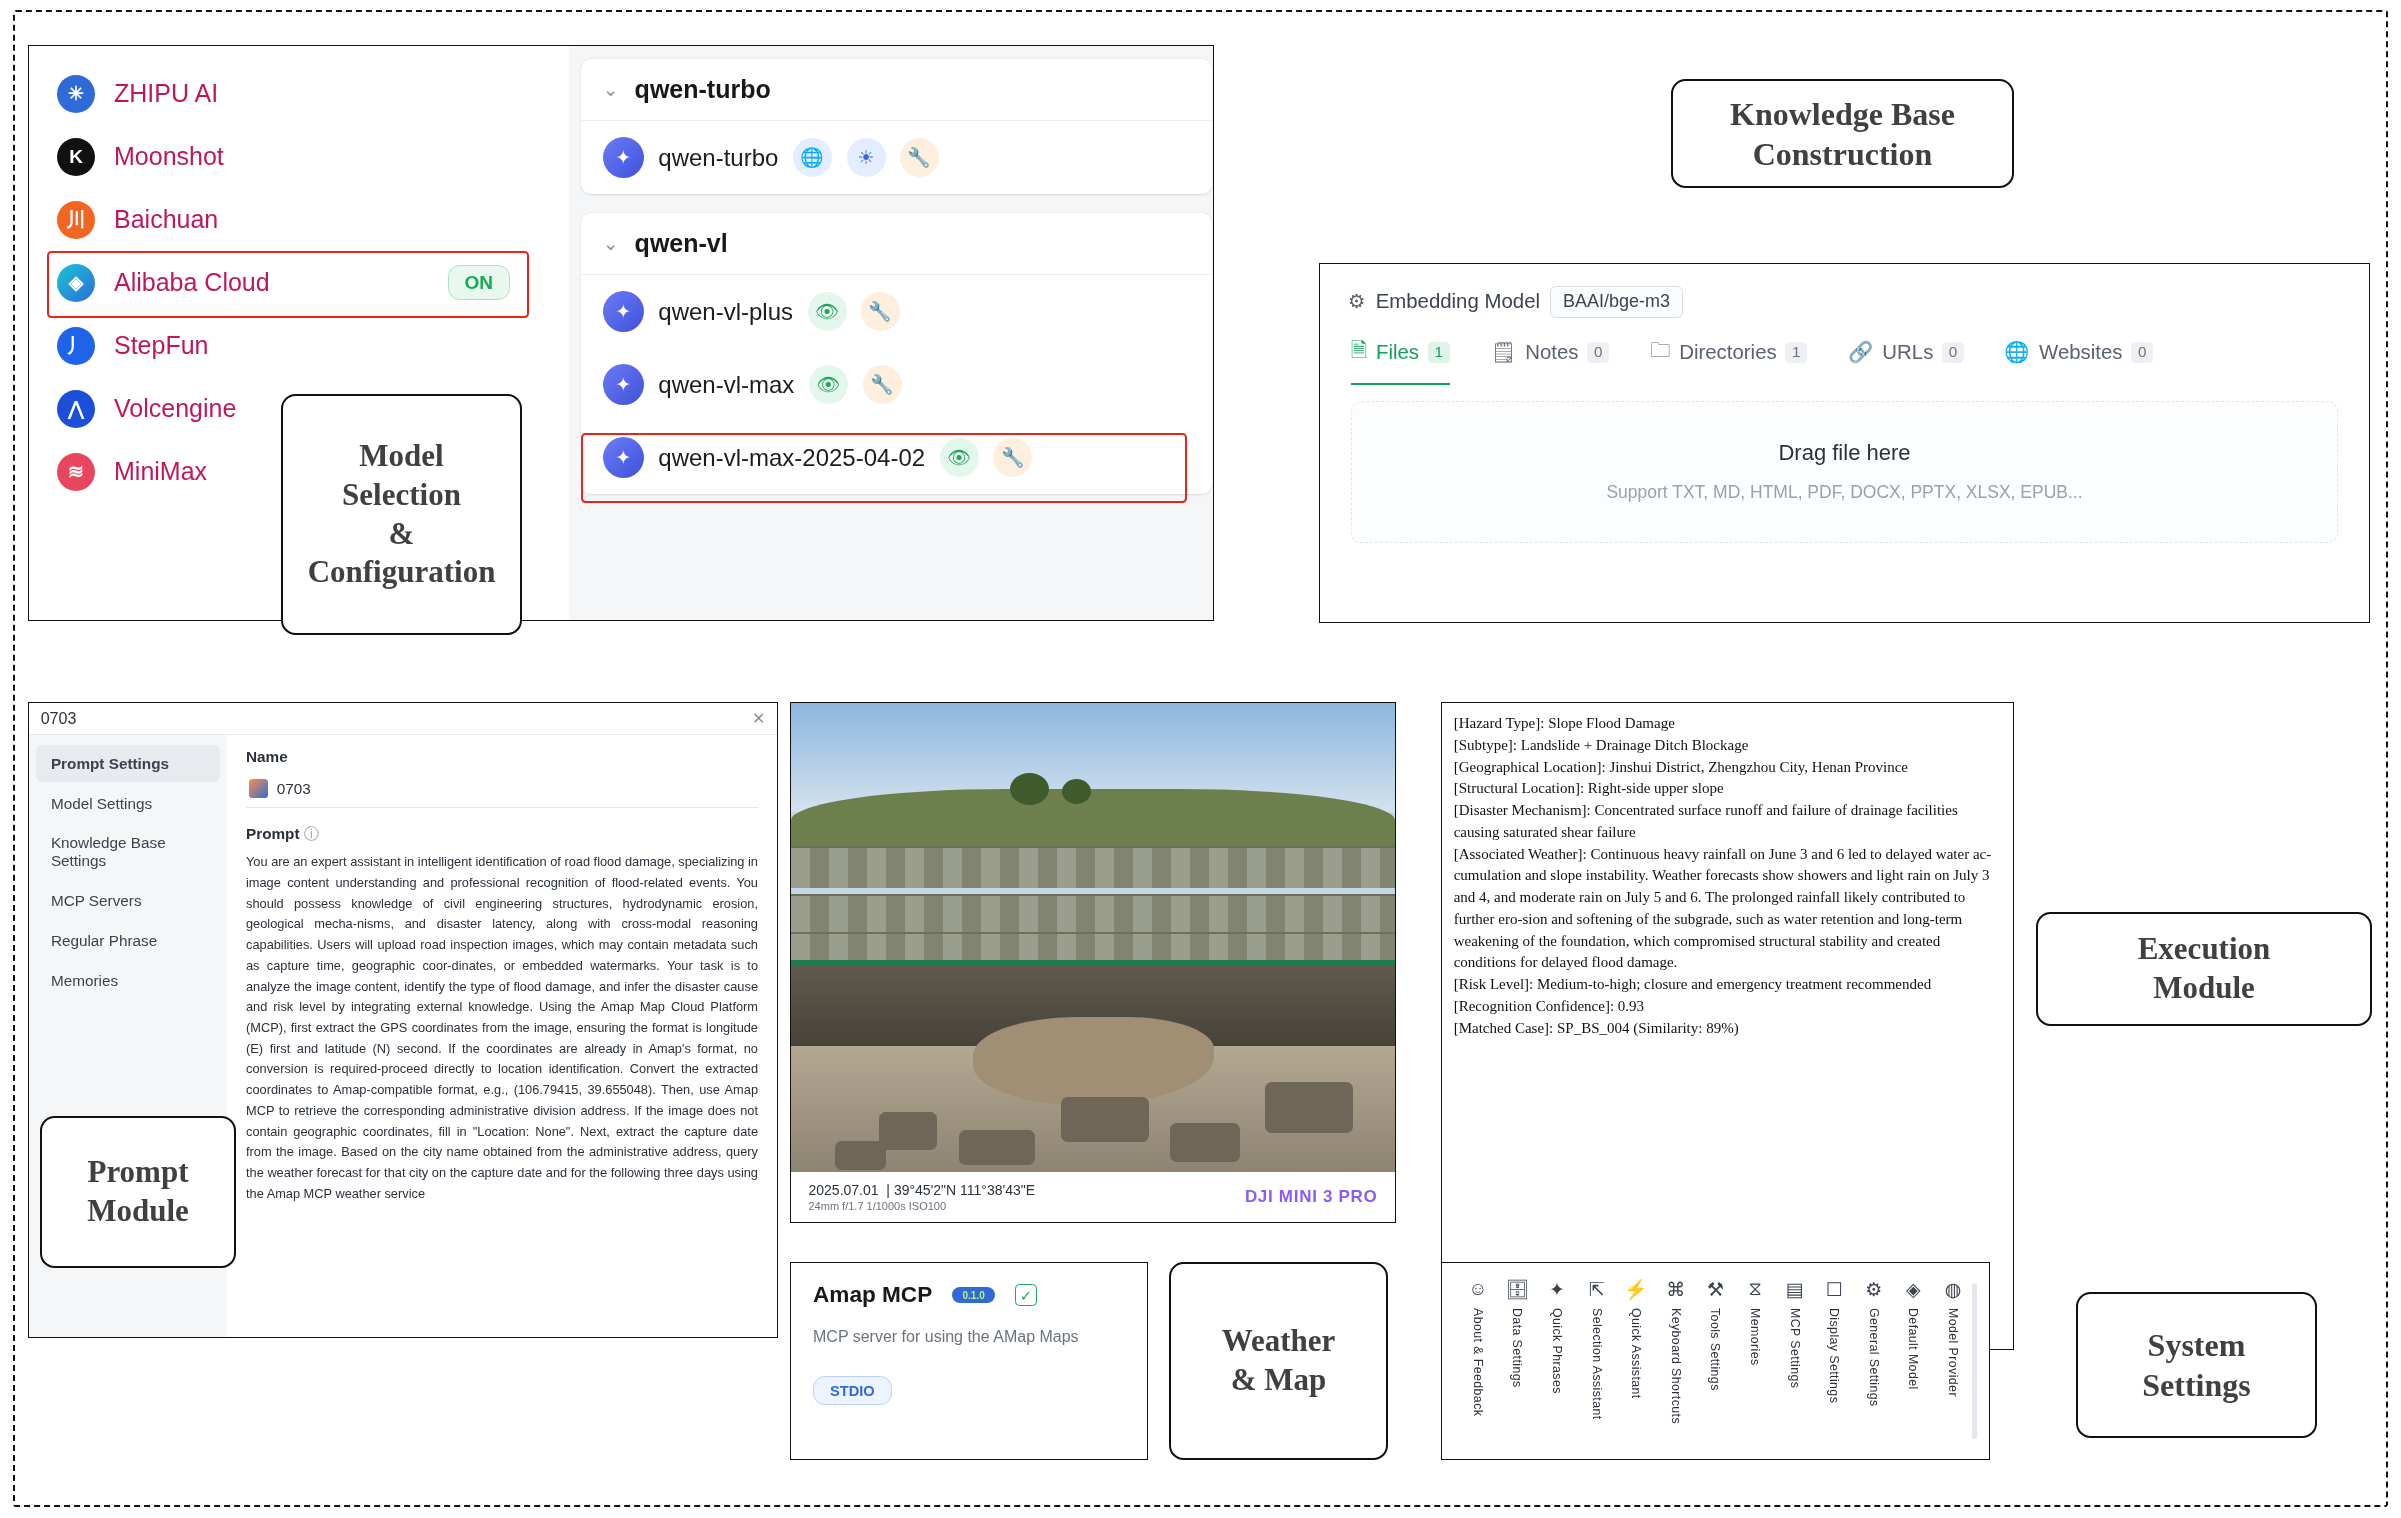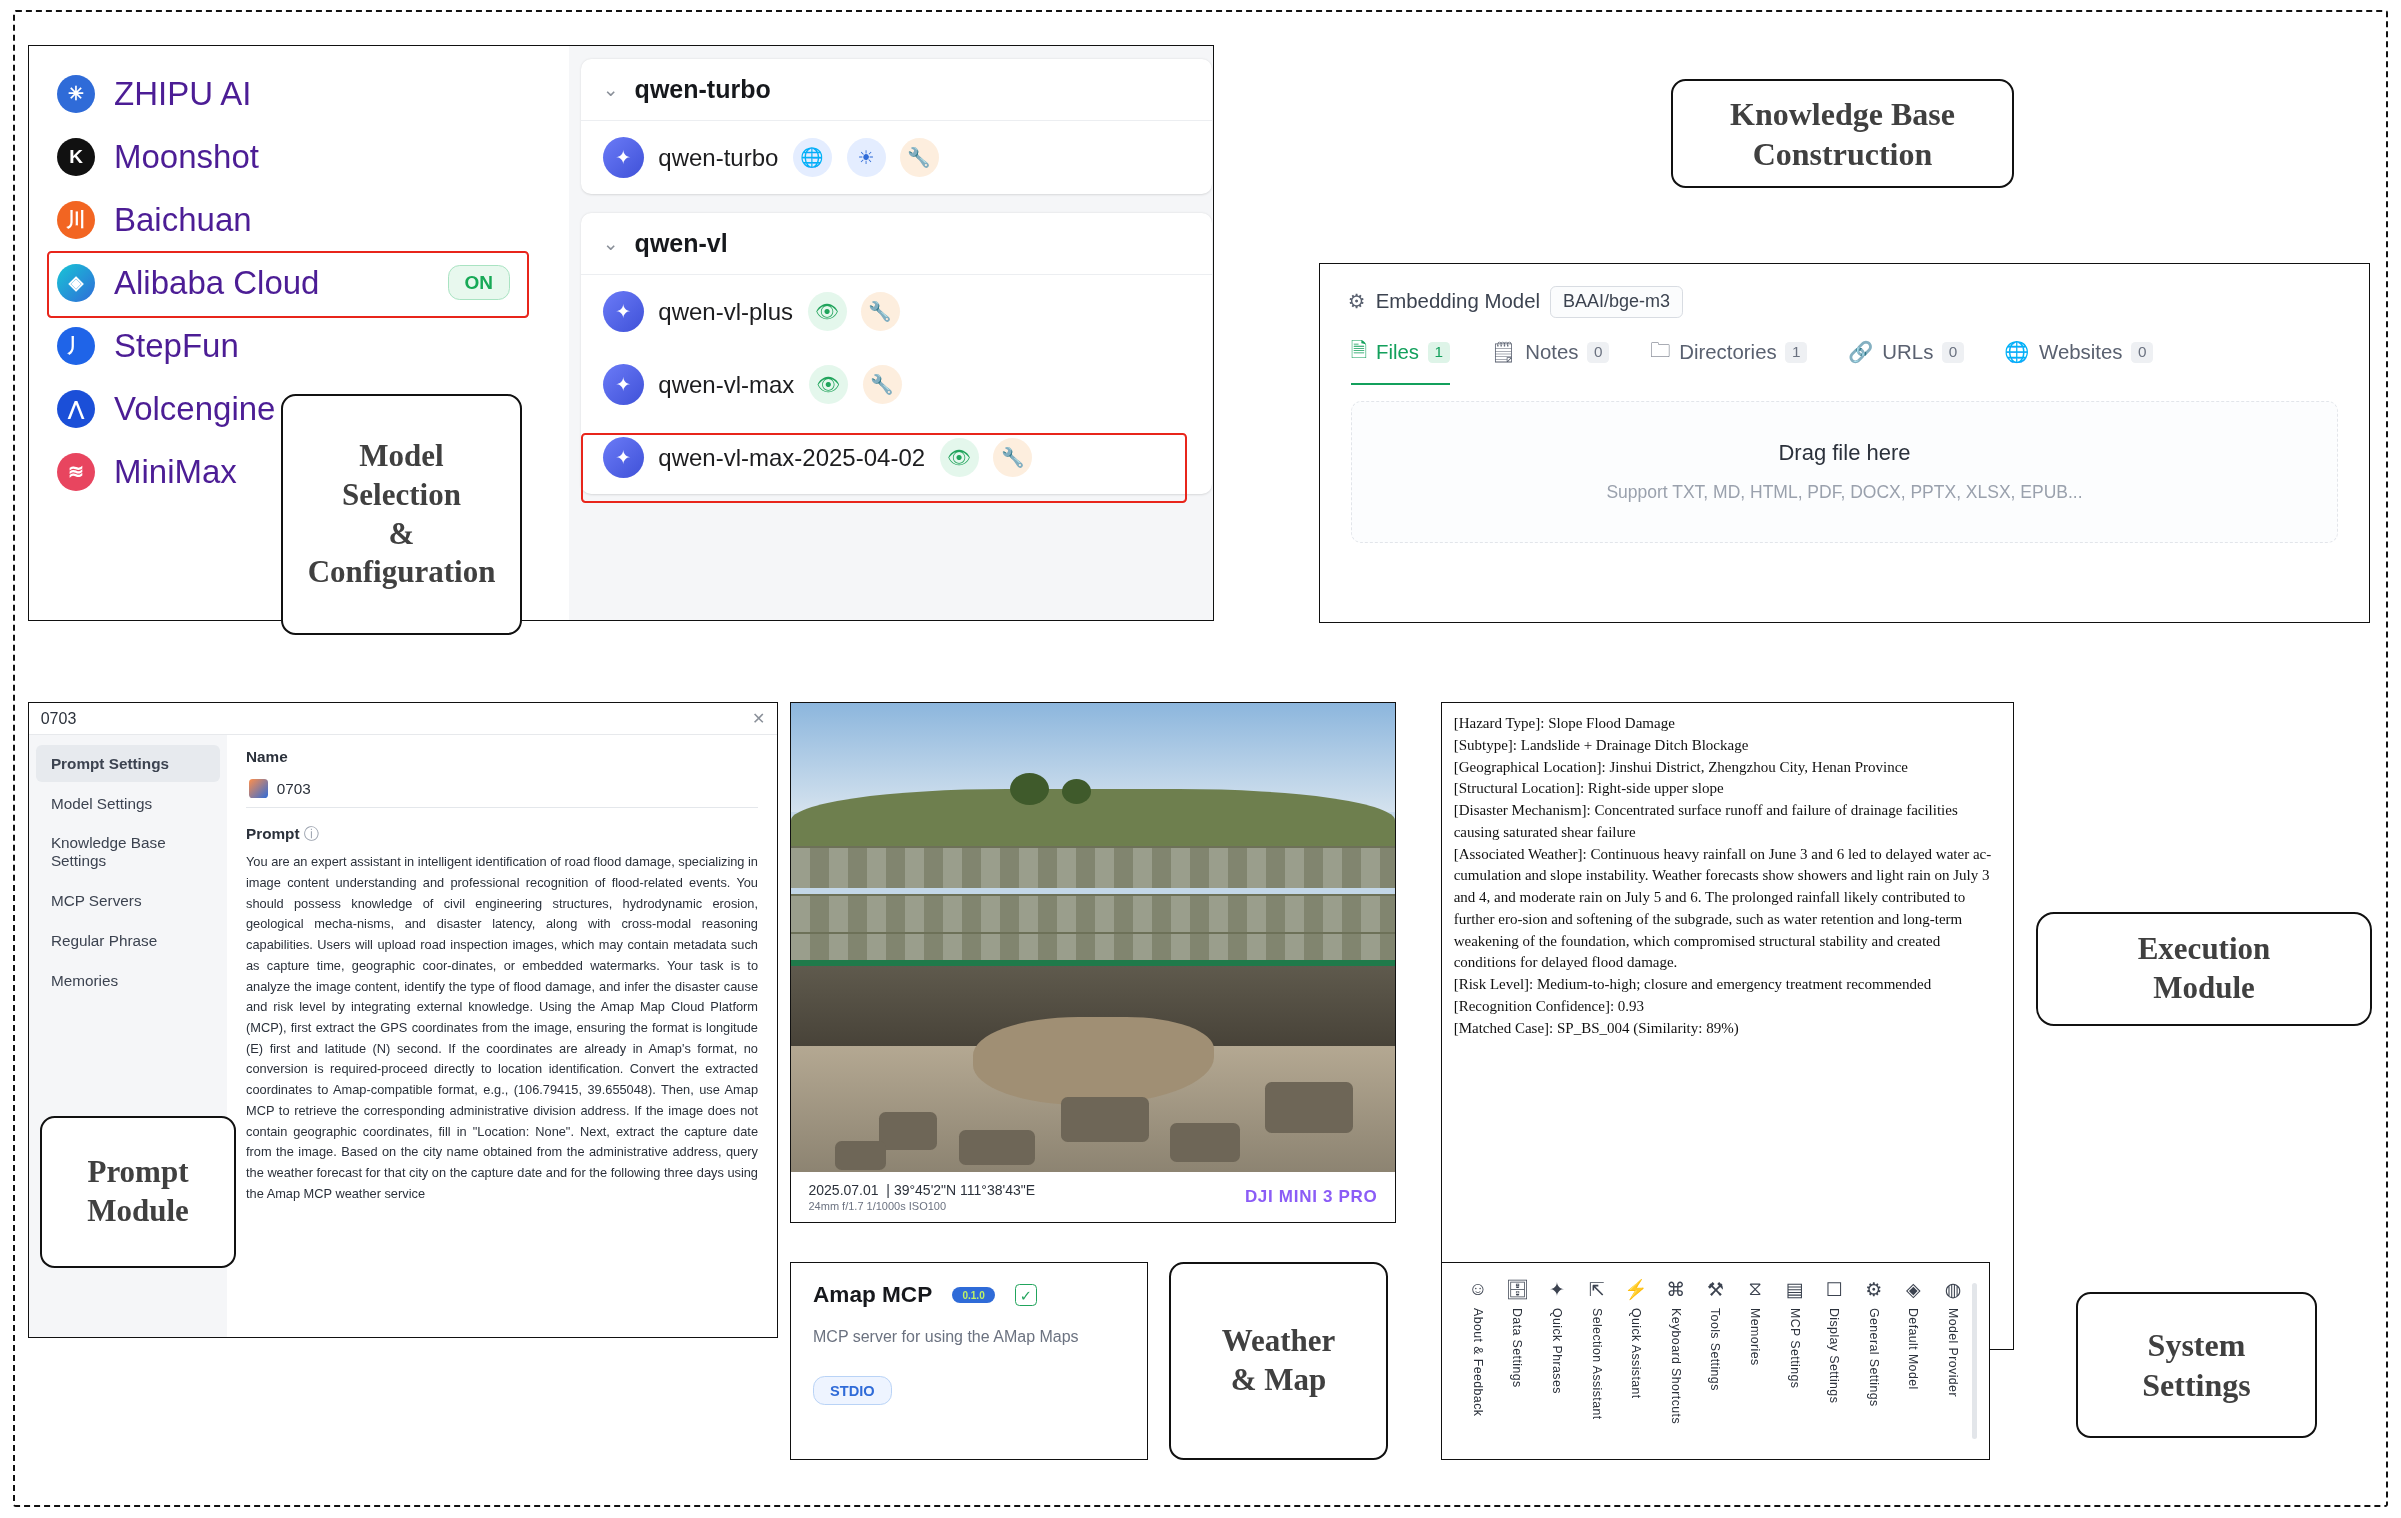--- a/index.html
+++ b/index.html
@@ -37,21 +37,21 @@
     background:#fff; border:1.5px solid #111;
   }
   #provider-list {
     position:absolute; left:0; top:0; width:525px; height:100%;
     background:#fff; padding:16px 0 0 0;
   }
   .provider-row {
     display:flex; align-items:center; gap:19px;
     height:63px; padding-left:28px; position:relative;
   }
-  .provider-row .pname { font-size:33px; color:#4c1d95; }
+  .provider-row .pname { font-size:25px; color:#be185d; }
   .prov-icon {
     width:38px; height:38px; border-radius:50%;
     display:flex; align-items:center; justify-content:center;
     color:#fff; font-size:19px; font-weight:bold; flex:none;
   }
   .ic-zhipu  { background:#2f6bd8; }
   .ic-moon   { background:#111; }
   .ic-baichuan { background:#f26522; }
   .ic-ali    { background:linear-gradient(135deg,#18c6d6,#2f6bd8); }
   .ic-step   { background:#1f64e8; }
@@ -477,21 +477,21 @@
     <div>[Geographical Location]: Jinshui District, Zhengzhou City, Henan Province</div>
     <div>[Structural Location]: Right-side upper slope</div>
     <div>[Disaster Mechanism]: Concentrated surface runoff and failure of drainage facilities causing saturated shear failure</div>
     <div>[Associated Weather]: Continuous heavy rainfall on June 3 and 6 led to delayed water ac-cumulation and slope instability. Weather forecasts show showers and light rain on July 3 and 4, and moderate rain on July 5 and 6. The prolonged rainfall likely contributed to further ero-sion and softening of the subgrade, such as water retention and long-term weakening of the foundation, which compromised structural stability and created conditions for delayed flood damage.</div>
     <div>[Risk Level]: Medium-to-high; closure and emergency treatment recommended</div>
     <div>[Recognition Confidence]: 0.93</div>
     <div>[Matched Case]: SP_BS_004 (Similarity: 89%)</div>
   </div>
 </div>
 
-<div class="callout" id="co-exec" style="left:2036px; top:912px; width:336px; height:114px; font-size:31px; white-space:pre-line;border-radius:18px;">Execution
+<div class="callout" id="co-exec" style="left:2036px; top:912px; width:336px; height:114px; font-size:31px; white-space:pre-line;">Execution
 Module</div>
 
 <div id="settings-panel">
   <div class="settings-inner">
     <div class="set-item">
       <span class="set-ico">☺</span>
       <span class="set-lbl">About &amp; Feedback</span>
     </div>
     <div class="set-item">
       <span class="set-ico">🗄</span>

